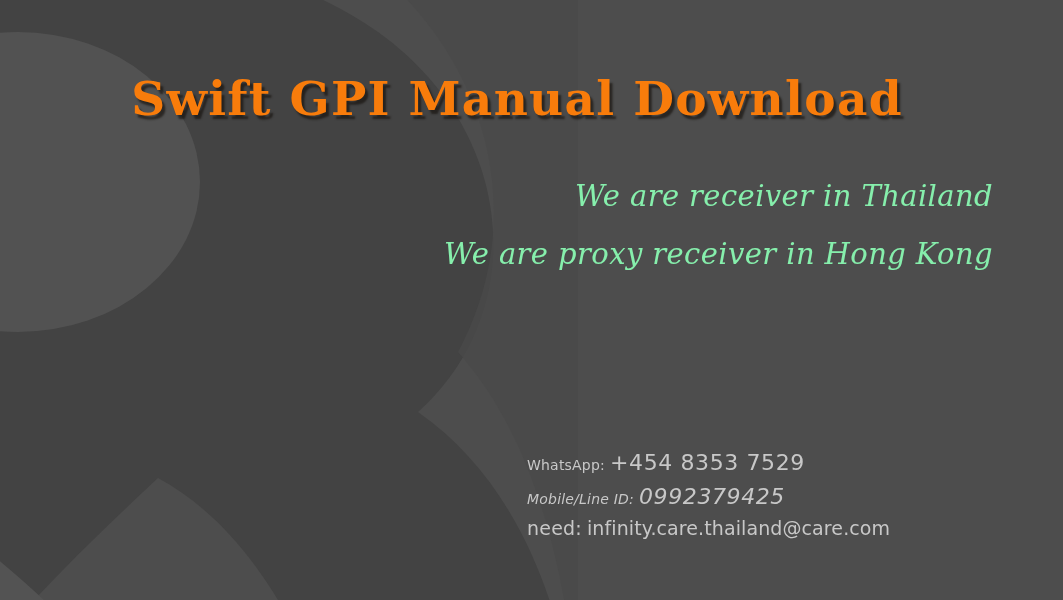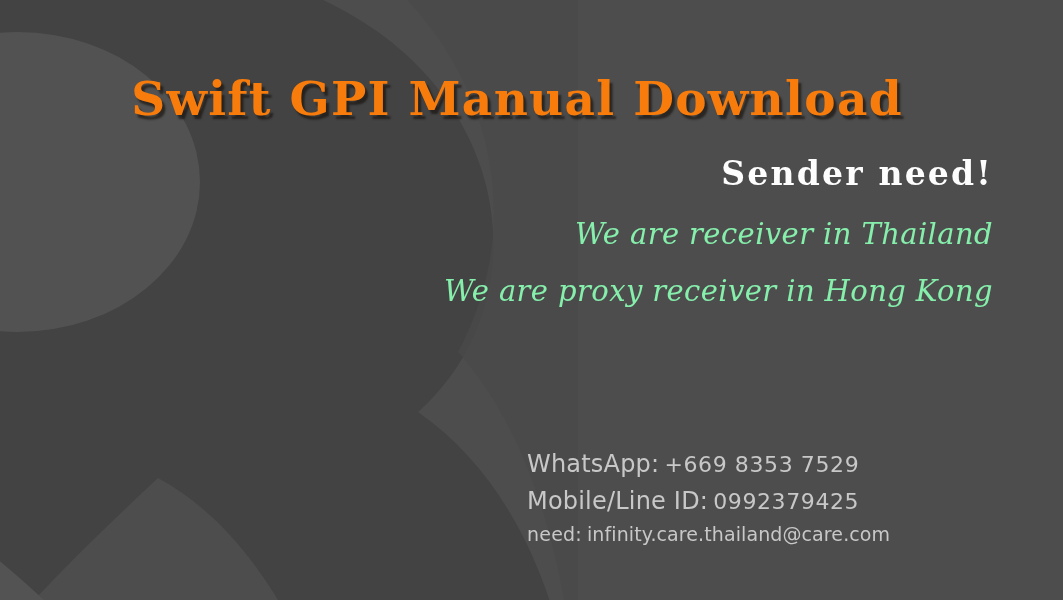--- a/index.html
+++ b/index.html
@@ -88,29 +88,29 @@
     top: 450px;
     text-align: left;
   }
   .contact-line {
     display: block;
     font-family: "DejaVu Sans", "Liberation Sans", sans-serif;
     color: #c8c8c8;
     white-space: nowrap;
   }
   .contact-line .contact-label {
-    font-size: 24px;
+    font-size: 14px;
     letter-spacing: 0.2px;
   }
   .contact-line .contact-value {
     font-size: 22px;
     letter-spacing: 0.6px;
   }
   #contact-whatsapp { margin-bottom: 9px; }
-  #contact-mobile   { margin-bottom: 8px; }
+  #contact-mobile   { margin-bottom: 8px; font-style: italic; }
   #contact-website  { margin-bottom: 4px; }
   #contact-website .contact-value,
   #contact-email .contact-value {
     font-size: 19px;
     letter-spacing: 0.1px;
   }
   #contact-email .contact-label { font-size: 19px; }
 </style>
 </head>
 <body>
@@ -132,30 +132,29 @@
       <path d="M 520 60 C 660 150 720 320 640 470 C 720 560 752 700 760 840
                L 760 0 L 470 0 Z" fill="#4a4a4a" opacity="0.75"></path>
     </svg>
   </div>
 
   <div id="title-block">
     <span id="slide-title">Swift GPI Manual Download</span>
   </div>
 
   <div id="headline-block">
-    <span id="sender-need">Sender need!</span>
     <span id="receiver-line-1" class="script-line">We are receiver in Thailand</span>
     <span id="receiver-line-2" class="script-line">We are proxy receiver in Hong Kong</span>
   </div>
 
   <div id="contact-block">
 
     <span id="contact-whatsapp" class="contact-line">
       <span class="contact-label">WhatsApp:</span>
-      <span class="contact-value">+669 8353 7529</span>
+      <span class="contact-value">+454 8353 7529</span>
     </span>
 
     <span id="contact-mobile" class="contact-line">
       <span class="contact-label">Mobile/Line ID:</span>
       <span class="contact-value">0992379425</span>
     </span>
 
 
     <span id="contact-email" class="contact-line">
       <span class="contact-label">need:</span>

